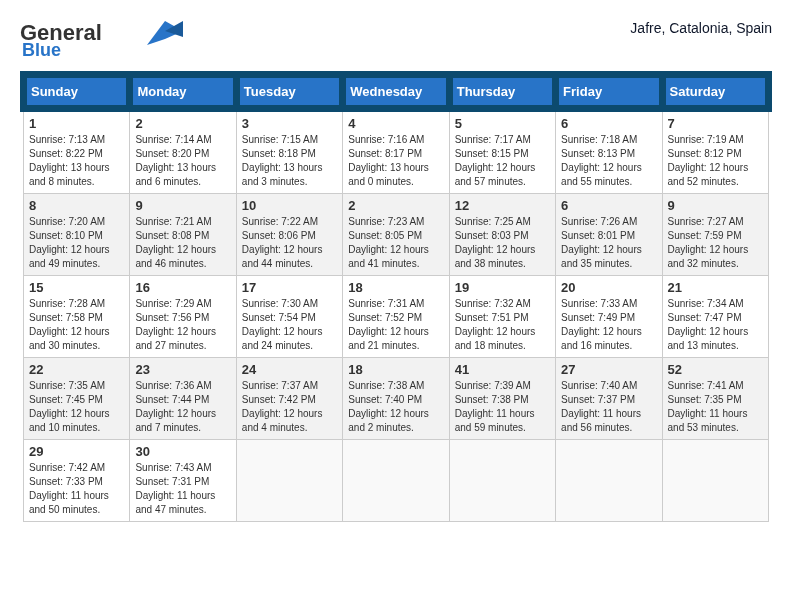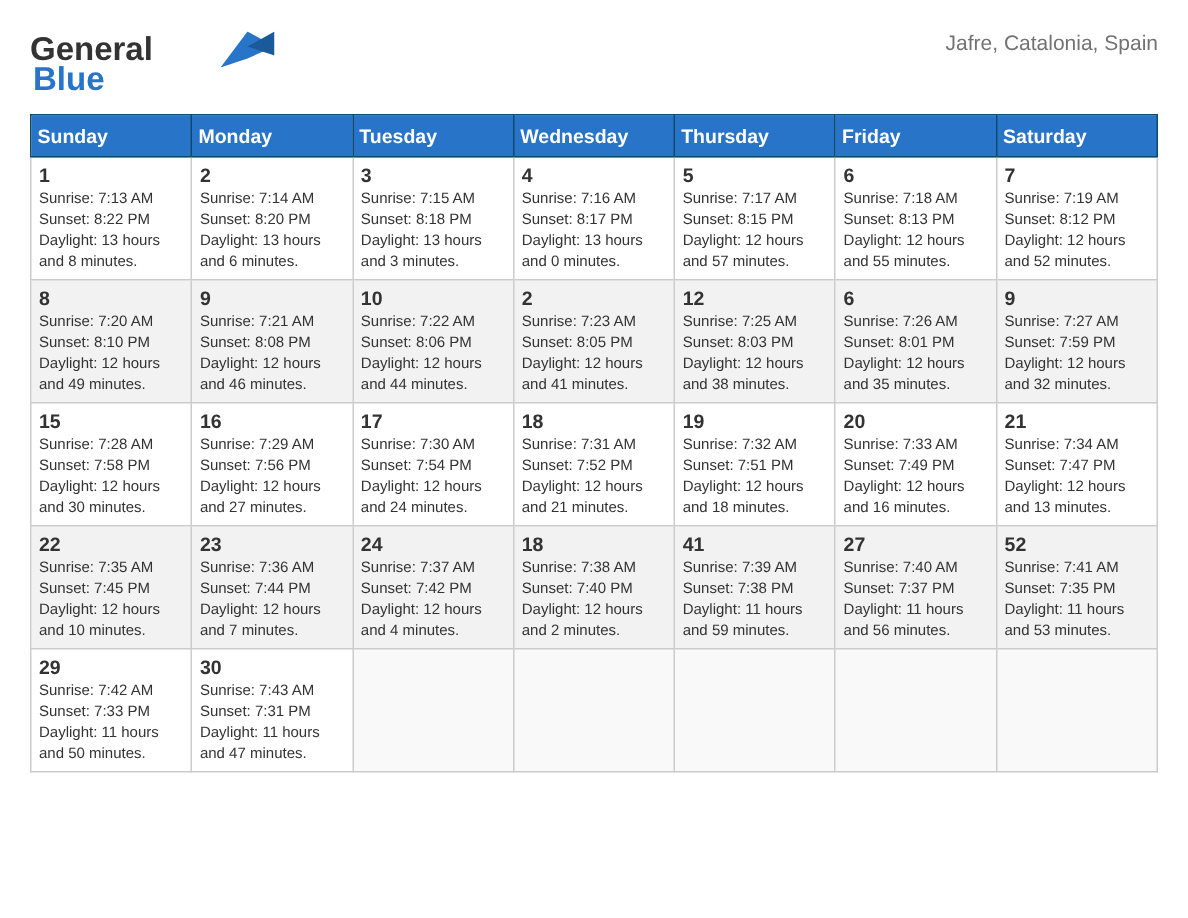--- a/index.html
+++ b/index.html
@@ -24,35 +24,35 @@
     .title-block {
       text-align: right;
     }
     .month-title {
       font-size: 32px;
       color: #333;
       font-weight: normal;
     }
     .subtitle {
       font-size: 14px;
-      color: #737373;
+      color: #0f172a;
     }
     table {
       width: 100%;
       border-collapse: collapse;
       font-size: 10.5px;
     }
     thead tr th {
       background-color: #2874c8;
       color: #fff;
       padding: 6px 4px;
       text-align: left;
       font-size: 13px;
       font-weight: bold;
-      border: 1px solid #0c4a6e;
+      border: 7px solid #0c4a6e;
     }
     tbody tr td {
       border: 1px solid #ccc;
       vertical-align: top;
       padding: 4px 5px;
       min-height: 70px;
       height: 80px;
       width: calc(100% / 7);
     }
     tbody tr:nth-child(odd) td {
@@ -82,21 +82,21 @@
 
 <div class="header">
   <div class="logo">
     <div style="display:flex; align-items:center;gap:43px;">
       <span style="font-size:22px; font-weight:bold; color:#333;">General</span>
       <svg width="36" height="24" viewBox="0 0 36 24" style="margin-left:2px;">
         <polygon points="0,24 18,0 36,10 18,18" fill="#2874c8"></polygon>
         <polygon points="18,10 36,0 36,16" fill="#1a5a9a"></polygon>
       </svg>
     </div>
-    <span style="font-size:22px; font-weight:bold; color:#2874c8; margin-top:-6px; margin-left:2px;">Blue</span>
+    <span style="font-size:18px; font-weight:bold; color:#2874c8; margin-top:-6px; margin-left:2px;">Blue</span>
   </div>
   <div class="title-block">
     <div class="subtitle">Jafre, Catalonia, Spain</div>
   </div>
 </div>
 
 <table>
   <thead>
     <tr>
     <th>Sunday</th>

